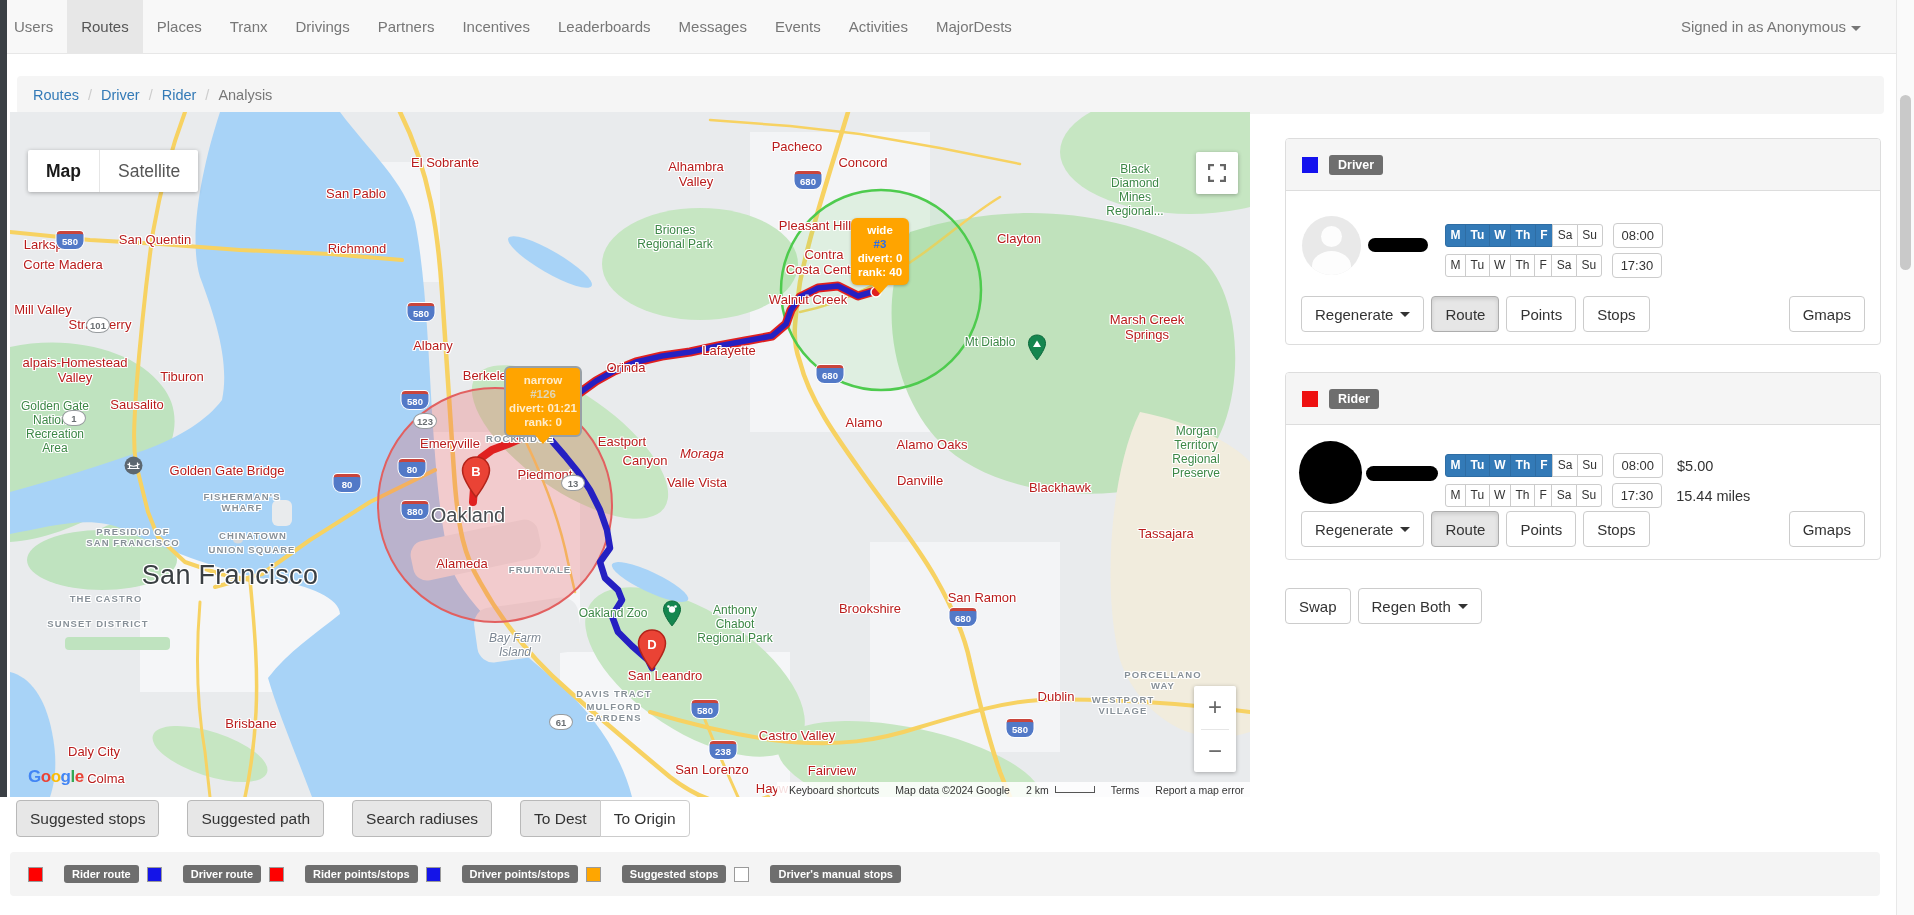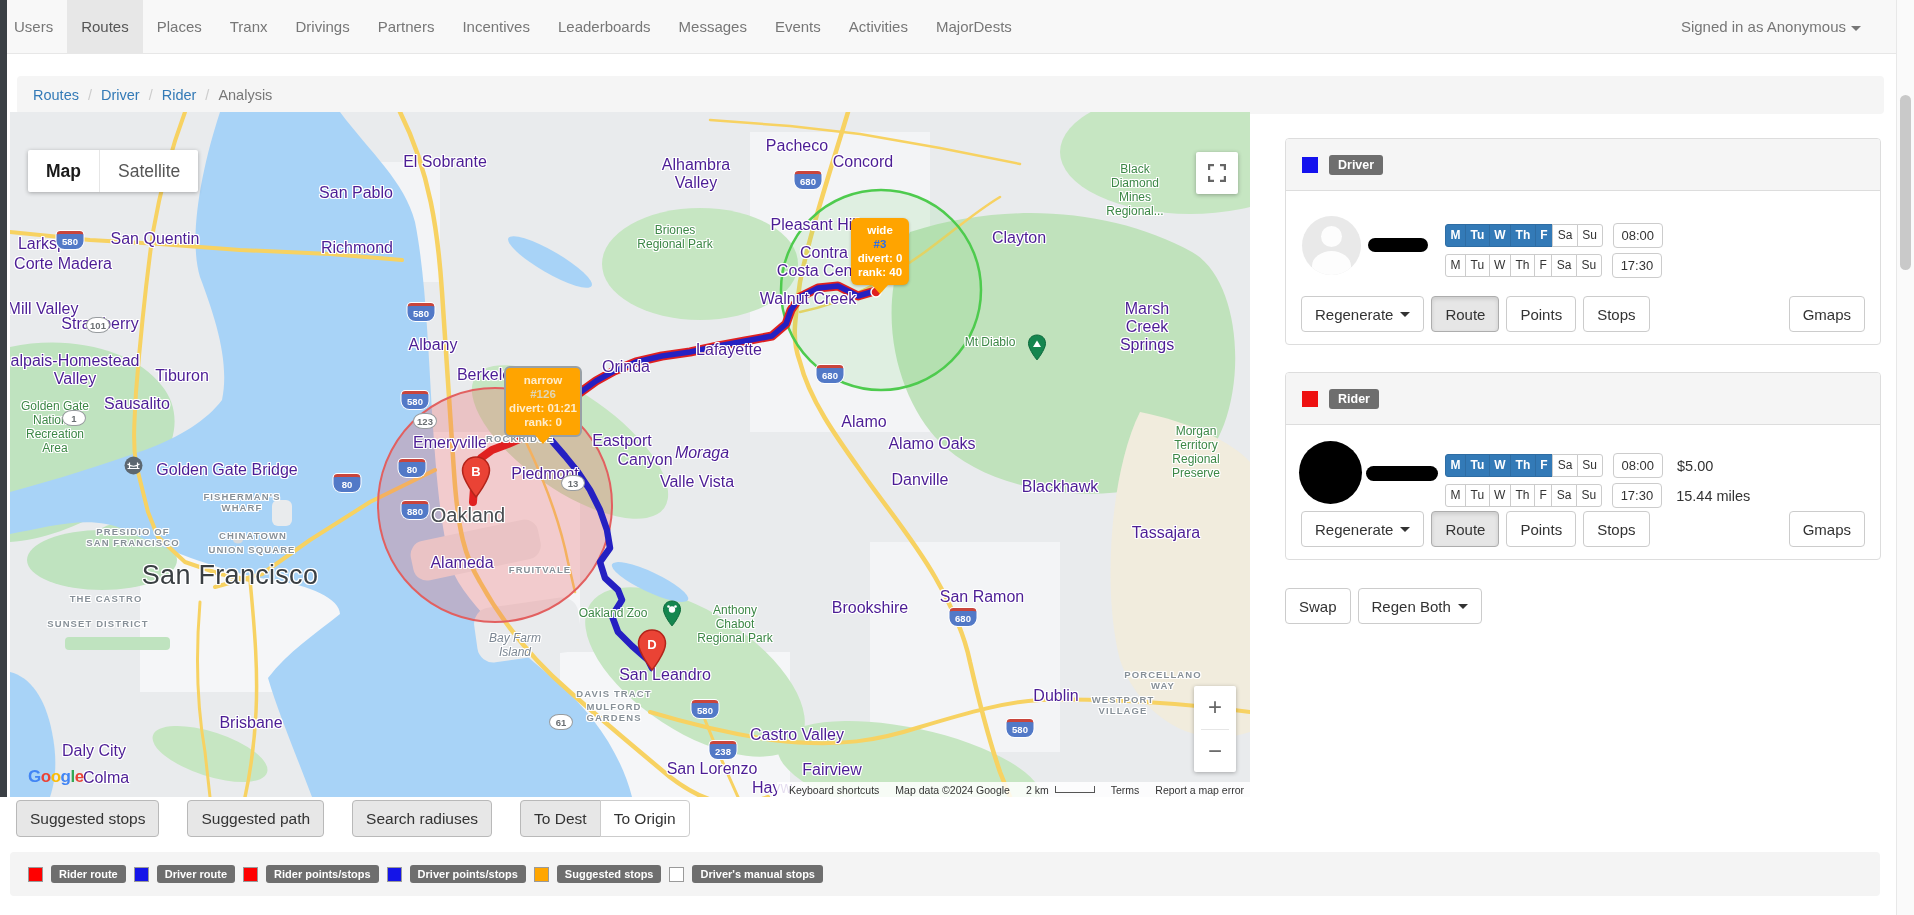--- a/index.html
+++ b/index.html
@@ -25,21 +25,21 @@
   .breadcrumb a { color:#337ab7; text-decoration:none; cursor:pointer; }
   .breadcrumb .sep { color:#ccc; padding:0 9px; }
   .breadcrumb .current { color:#777; }
 
   
   .map { position:absolute; left:10px; top:112px; width:1240px; height:685px; overflow:hidden; background:#e9ebed; z-index:10; }
   .map svg.terrain { position:absolute; left:0; top:0; }
 
   .maplabel { position:absolute; transform:translate(-50%,-50%); white-space:pre-line; text-align:center; z-index:14;
     text-shadow:1px 0 0 #fff,-1px 0 0 #fff,0 1px 0 #fff,0 -1px 0 #fff,1px 1px 0 #fff,-1px -1px 0 #fff,1px -1px 0 #fff,-1px 1px 0 #fff; }
-  .maplabel.city { font-size:16px; color:#4c1d95;padding-left:24px; }
+  .maplabel.city { font-size:13px; color:#b91c1c;padding-left:24px; }
   .maplabel.city-lg { font-size:20px; color:#474c50; }
   .maplabel.city-xl { font-size:27px; color:#3a3f43; font-weight:500; letter-spacing:0.3px; }
   .maplabel.area { font-size:9.5px; font-weight:bold; color:#879098; letter-spacing:1.1px; }
   .maplabel.park { font-size:12px; color:#3c8746; }
   .maplabel.water-i { font-size:12px; font-style:italic; color:#7c8793; }
 
   .shield { position:absolute; transform:translate(-50%,-50%); z-index:14; display:flex; align-items:center; justify-content:center; font-weight:bold; }
   .shield.interstate { width:27px; height:18px; background:#5279c7; color:#fff; font-size:9.5px; border-radius:4px 4px 8px 8px; border-top:3px solid #c9453c; box-shadow:0 0 0 1px #fff; }
   .shield.state { width:24px; height:16px; background:#fff; color:#6a6f73; font-size:9.5px; border:1.5px solid #989c9f; border-radius:50% / 60%; }
 
@@ -96,21 +96,21 @@
   .actions { position:absolute; left:1285px; top:588px; display:flex; gap:7px; z-index:40; }
 
   
   .toolbar { position:absolute; left:16px; top:800px; display:flex; z-index:40; }
   .toolbar .btn { height:37px; font-size:15.5px; margin-right:28px; }
   .toolbar .group { display:flex; margin-right:0; }
   .toolbar .group .btn { margin-right:0; }
   .toolbar .group .btn:first-child { border-radius:4px 0 0 4px; }
   .toolbar .group .btn:last-child { border-radius:0 4px 4px 0; margin-left:-1px; }
   .legendbar { position:absolute; left:10px; top:852px; width:1870px; height:44px; background:#f4f4f4; border-radius:4px; display:flex; align-items:center; padding-left:18px; gap:8px; z-index:40; }
-  .legend-item { display:flex; align-items:center; gap:8px; }
+  .legend-item { display:flex; align-items:center; gap:21px; }
   .legend-sw { width:15px; height:15px; border:1px solid #9a9a9a; }
   .legend-badge { background:#6e6e6e; color:#fff; font-size:11px; font-weight:bold; padding:3px 8px; border-radius:3px; white-space:nowrap; }
 </style>
 </head>
 <body>
 
 <div class="left-strip"></div>
 
 <nav class="navbar">
   <div class="nav-items" id="nav-items">

